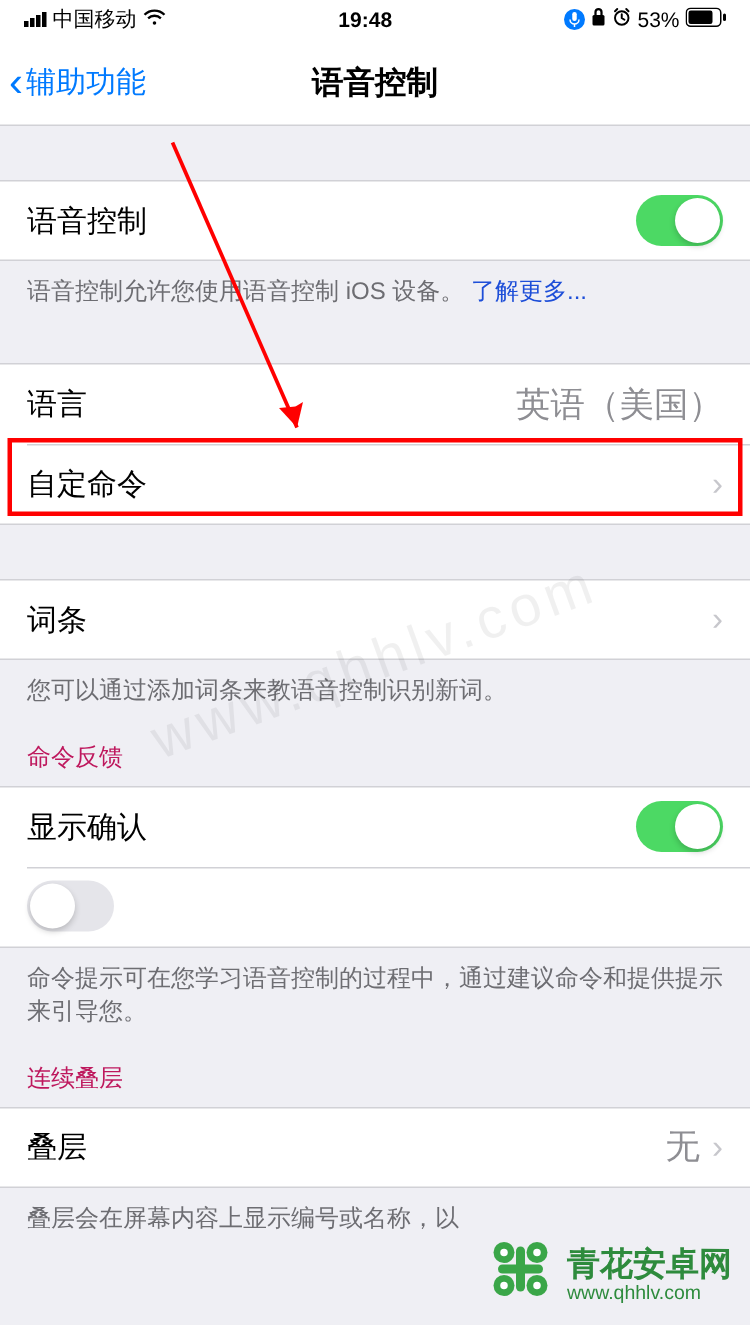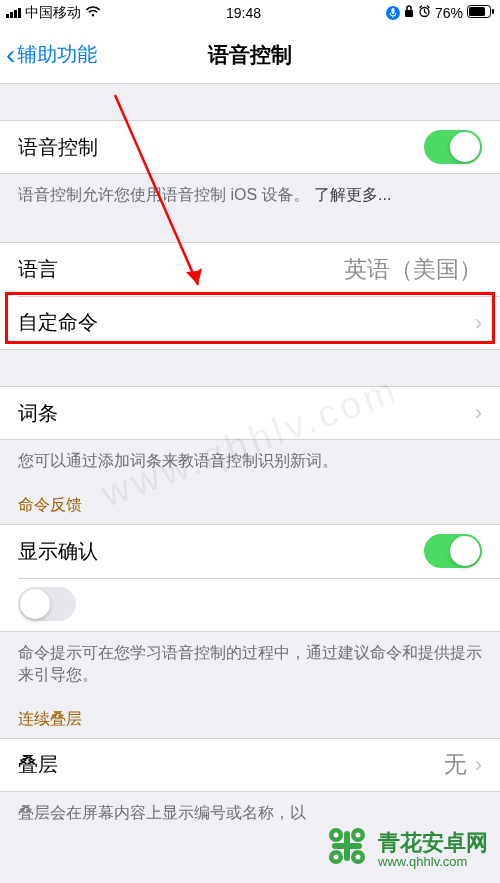--- a/index.html
+++ b/index.html
@@ -9,21 +9,21 @@
       font-family: -apple-system, "PingFang SC", "Helvetica Neue", sans-serif;
       background: #efeff4;
       position: relative;
       overflow: hidden;
     }
     .status-bar {
       height: 26px;
       display: flex;
       align-items: center;
       justify-content: space-between;
-      padding: 0 6px;
+      padding: 0 16px;
       font-size: 14px;
       background: #fff;
     }
     .status-left { display: flex; align-items: center; gap: 4px; }
     .status-right { display: flex; align-items: center; gap: 4px; }
     .signal-bars { display: inline-flex; align-items: flex-end; gap: 1px; }
     .signal-bars span { width: 3px; background: #000; display: inline-block; }
     .signal-bars span:nth-child(1){height:4px}.signal-bars span:nth-child(2){height:6px}.signal-bars span:nth-child(3){height:8px}.signal-bars span:nth-child(4){height:10px}
     .nav-bar {
       height: 58px;
@@ -72,24 +72,24 @@
       position: absolute; top: 2px; left: 2px;
       box-shadow: 0 2px 4px rgba(0,0,0,.2);
     }
     .toggle.on .knob { left: 26px; }
     .footer {
       font-size: 16px;
       color: #6d6d72;
       padding: 10px 18px 0;
       line-height: 1.4;
     }
-    .footer a { color: #404040; text-decoration: none; }
+    .footer a { color: #1d4ed8; text-decoration: none; }
     .header {
       font-size: 16px;
-      color: #a16207;
+      color: #be185d;
       padding: 22px 18px 8px;
     }
     .highlight-box {
       border: 3px solid #ff0000;
       position: absolute;
       pointer-events: none;
     }
     .arrow-svg {
       position: absolute;
       pointer-events: none;
@@ -136,41 +136,41 @@
         <span></span>
         <span></span>
       </span>
     <span>中国移动</span>
     <span>
       <svg width="16" height="12" viewBox="0 0 16 12">
           <path d="M8 10.5a1.2 1.2 0 100-2.4 1.2 1.2 0 000 2.4zM4.3 6.8a5.2 5.2 0 017.4 0l1.1-1.1a6.8 6.8 0 00-9.6 0l1.1 1.1zM1.9 4.4a8.6 8.6 0 0112.2 0L15.2 3.3a10.2 10.2 0 00-14.4 0l1.1 1.1z" fill="#000"></path>
         </svg>
     </span>
   </div>
-  <div style="font-weight:400">19:48</div>
+  <div style="font-weight:700">19:48</div>
   <div class="status-right">
     <span style="width:14px;height:14px;border-radius:7px;background:#007aff;display:inline-flex;align-items:center;justify-content:center">
       <svg width="8" height="10" viewBox="0 0 8 10">
           <rect x="2.5" y="0" width="3" height="6" rx="1.5" fill="#fff"></rect>
           <path d="M1 5a3 3 0 006 0M4 8v2" stroke="#fff" stroke-width="1" fill="none"></path>
         </svg>
     </span>
     <span>
       <svg width="10" height="13" viewBox="0 0 10 13">
           <rect x="1" y="5" width="8" height="7" rx="1" fill="#000"></rect>
           <path d="M3 5V3a2 2 0 014 0v2" stroke="#000" stroke-width="1.5" fill="none"></path>
         </svg>
     </span>
     <span>
       <svg width="13" height="13" viewBox="0 0 13 13">
           <circle cx="6.5" cy="7" r="4.5" fill="none" stroke="#000" stroke-width="1.3"></circle>
           <path d="M6.5 4.5V7l1.8 1.2M2 2.5L3.5 1M11 2.5L9.5 1" stroke="#000" stroke-width="1.3" fill="none" stroke-linecap="round"></path>
         </svg>
     </span>
-    <span>76%</span>
+    <span>53%</span>
     <span>
       <svg width="27" height="13" viewBox="0 0 27 13">
           <rect x="0.5" y="0.5" width="23" height="12" rx="3" fill="none" stroke="#000"></rect>
           <rect x="2" y="2" width="16" height="9" rx="1.5" fill="#000"></rect>
           <rect x="25" y="4" width="2" height="5" rx="1" fill="#000"></rect>
         </svg>
     </span>
   </div>
 </div>
 

